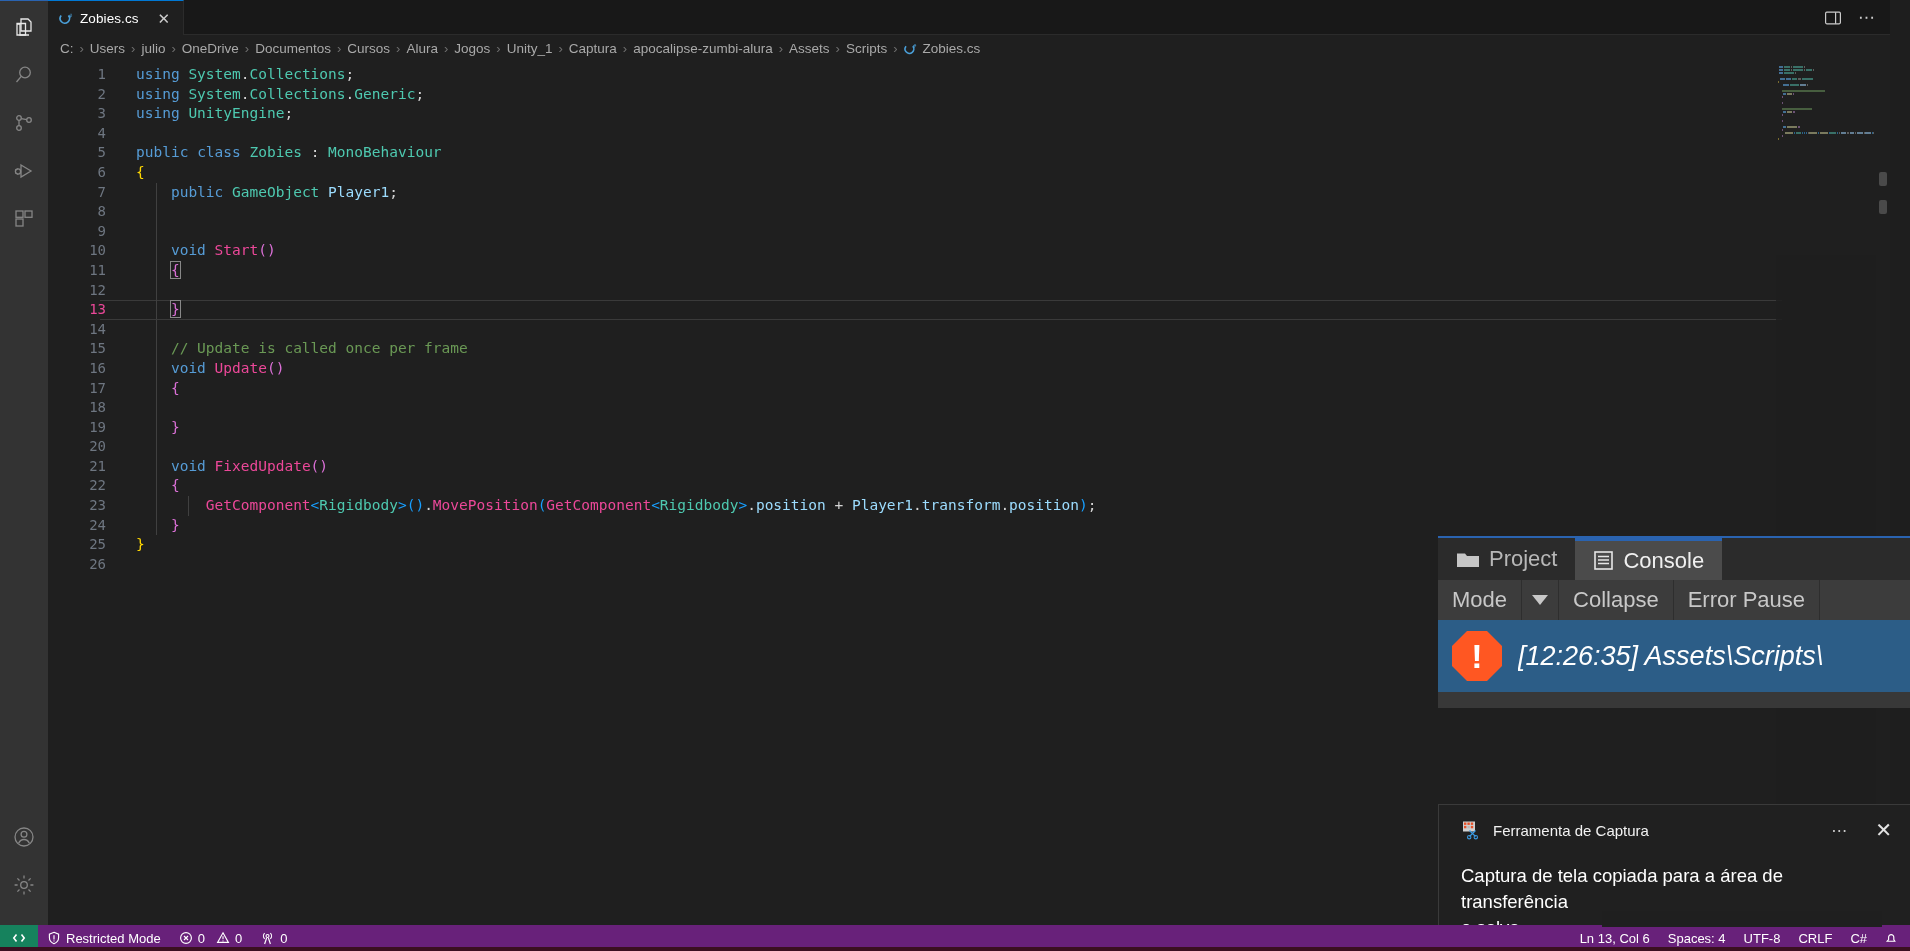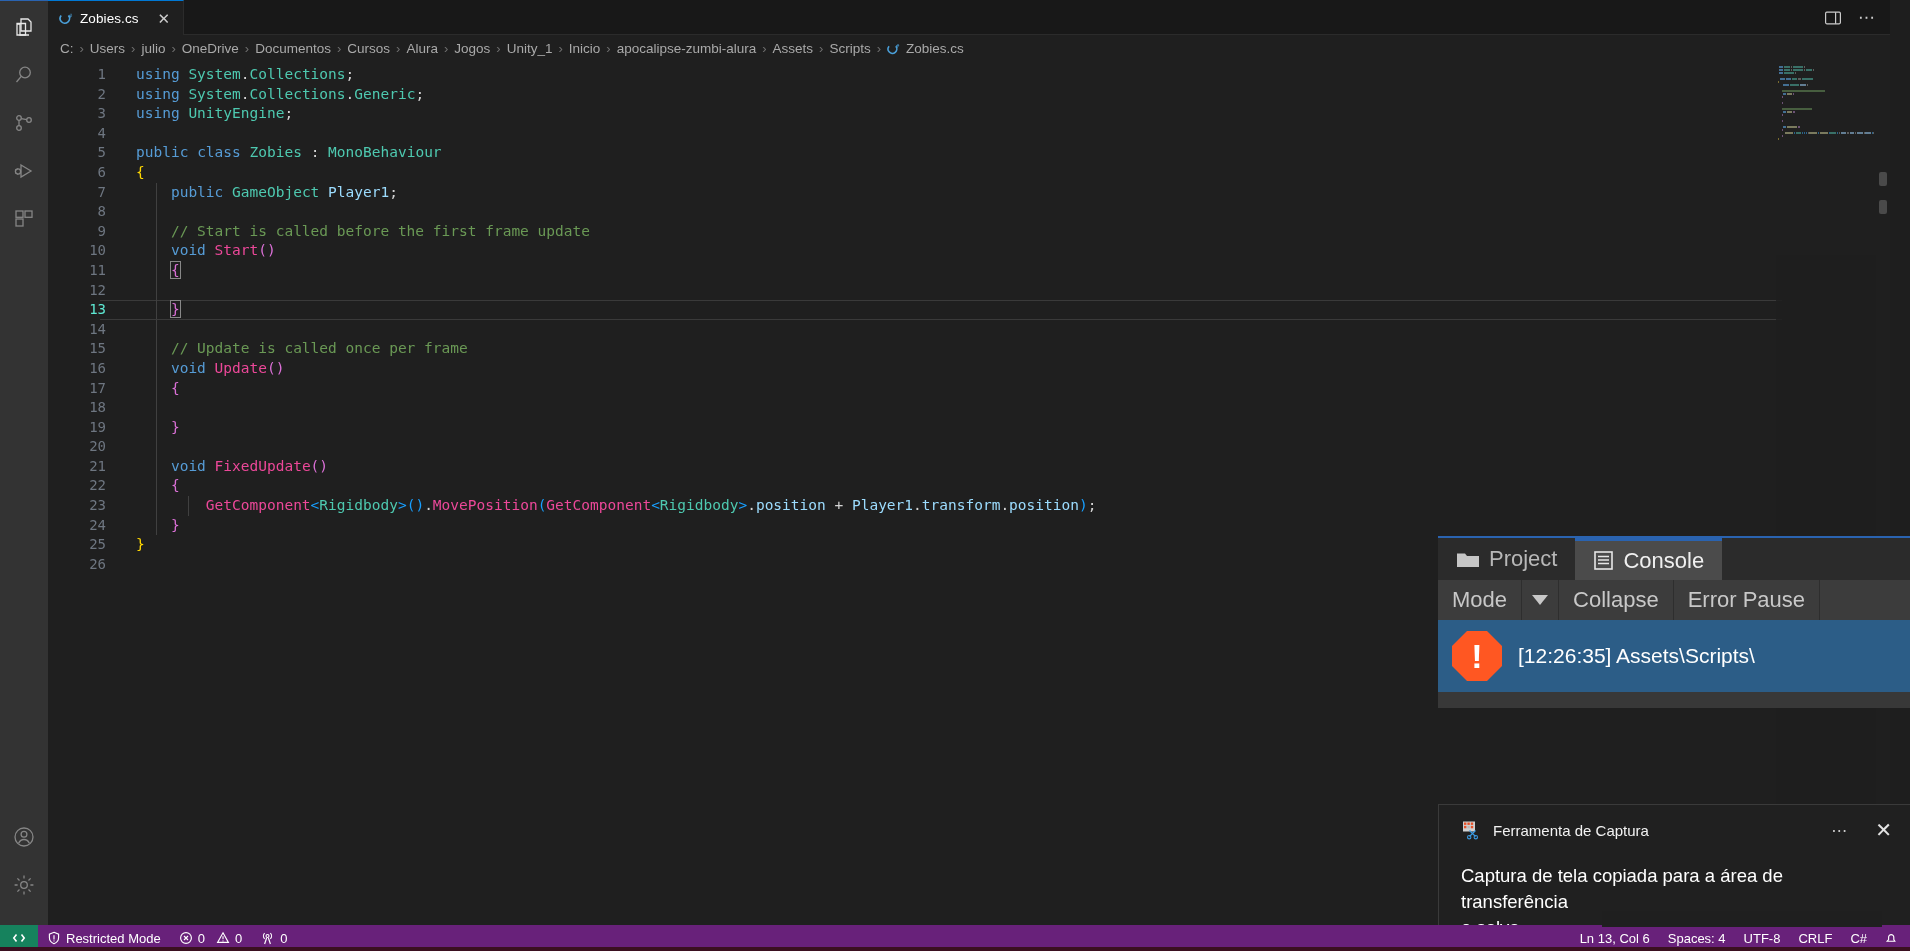--- a/index.html
+++ b/index.html
@@ -76,21 +76,21 @@
   .line.current { background: #1f1f1f; }
   .line.current::before, .line.current::after {
     content: ""; position: absolute; left: 52px; right: 108px; height: 1px; background: #3a3a3a;
   }
   .line.current::before { top: 0; }
   .line.current::after { bottom: 0; }
   .lnum {
     position: absolute; left: 0; width: 58px; text-align: right;
     color: #6e7681; font-size: 14px;
   }
-  .line.current .lnum { color: #5eead4; }
+  .line.current .lnum { color: #ec4899; }
   .ltext { position: absolute; left: 88px; top: 0; }
   .guide {
     position: absolute; left: 108px; top: 0; width: 1px; height: 19.6px; background: #404040;
   }
   .guide2 { left: 140px; }
 
   
   .kw      { color: #569cd6; }   
   .type    { color: #4ec9b0; }
   .plain   { color: #d4d4d4; }
@@ -136,21 +136,21 @@
   .u-caret { width: 0; height: 0; border-left: 8px solid transparent; border-right: 8px solid transparent; border-top: 10px solid #c8c8c8; }
   .console-row {
     display: flex; align-items: center; height: 72px; background: #2c5d87; padding-left: 14px; gap: 16px;
   }
   .err-ico {
     width: 50px; height: 50px; background: #ff5722; flex: 0 0 auto;
     clip-path: polygon(30% 0,70% 0,100% 30%,100% 70%,70% 100%,30% 100%,0 70%,0 30%);
     display: flex; align-items: center; justify-content: center;
     color: #ffffff; font-size: 34px; font-weight: bold; line-height: 1;
   }
-  .console-msg { color: #ffffff; font-size: 21px; white-space: nowrap; overflow: hidden; }
+  .console-msg { color: #ffffff; font-size: 27px; white-space: nowrap; overflow: hidden; font-style: italic; }
   .unity-bottom { height: 16px; background: #383838; }
 
   
   .toast {
     position: absolute; left: 1438px; top: 804px; width: 472px; height: 150px;
     background: #202020; border-left: 1px solid #3a3a3a; border-top: 1px solid #3a3a3a;
     padding: 14px 18px 0 22px; color: #ffffff;
   }
   .toast-head { display: flex; align-items: center; height: 22px; }
   .toast-app { font-size: 15px; color: #f2f2f2; margin-left: 12px; }
@@ -284,21 +284,21 @@
       <span class="crumb">Documentos</span>
       <span class="crumb-sep">›</span>
       <span class="crumb">Cursos</span>
       <span class="crumb-sep">›</span>
       <span class="crumb">Alura</span>
       <span class="crumb-sep">›</span>
       <span class="crumb">Jogos</span>
       <span class="crumb-sep">›</span>
       <span class="crumb">Unity_1</span>
       <span class="crumb-sep">›</span>
-      <span class="crumb">Inicio</span>
+      <span class="crumb">Captura</span>
       <span class="crumb-sep">›</span>
       <span class="crumb">apocalipse-zumbi-alura</span>
       <span class="crumb-sep">›</span>
       <span class="crumb">Assets</span>
       <span class="crumb-sep">›</span>
       <span class="crumb">Scripts</span>
       <span class="crumb-sep">›</span>
       <span class="crumb file">
         <span class="cs-ico">
           <svg width="14" height="14" viewBox="0 0 16 16">
@@ -313,21 +313,21 @@
   <div class="editor">
     <div class="code" id="code-host">
         <div class="line"><span class="lnum">1</span><span class="ltext"><span class="kw">using</span><span class="plain"> </span><span class="type">System</span><span class="plain">.</span><span class="type">Collections</span><span class="plain">;</span></span></div>
         <div class="line"><span class="lnum">2</span><span class="ltext"><span class="kw">using</span><span class="plain"> </span><span class="type">System</span><span class="plain">.</span><span class="type">Collections</span><span class="plain">.</span><span class="type">Generic</span><span class="plain">;</span></span></div>
         <div class="line"><span class="lnum">3</span><span class="ltext"><span class="kw">using</span><span class="plain"> </span><span class="type">UnityEngine</span><span class="plain">;</span></span></div>
         <div class="line"><span class="lnum">4</span><span class="ltext"></span></div>
         <div class="line"><span class="lnum">5</span><span class="ltext"><span class="kw">public</span><span class="plain"> </span><span class="kw">class</span><span class="plain"> </span><span class="type">Zobies</span><span class="plain"> : </span><span class="type">MonoBehaviour</span></span></div>
         <div class="line"><span class="lnum">6</span><span class="ltext"><span class="br1">{</span></span></div>
         <div class="line"><span class="lnum">7</span><span class="guide"></span><span class="ltext"><span class="plain">    </span><span class="kw">public</span><span class="plain"> </span><span class="type">GameObject</span><span class="plain"> </span><span class="var">Player1</span><span class="plain">;</span></span></div>
         <div class="line"><span class="lnum">8</span><span class="guide"></span><span class="ltext"></span></div>
-        <div class="line"><span class="lnum">9</span><span class="guide"></span><span class="ltext"><span class="plain">    </span><span class="cmt">// Start is called before the first frame update</span></span></div>
+        <div class="line"><span class="lnum">9</span><span class="guide"></span></div>
         <div class="line"><span class="lnum">10</span><span class="guide"></span><span class="ltext"><span class="plain">    </span><span class="kw">void</span><span class="plain"> </span><span class="fn">Start</span><span class="br2">()</span></span></div>
         <div class="line"><span class="lnum">11</span><span class="guide"></span><span class="ltext"><span class="plain">    </span><span class="br2 brmatch">{</span></span></div>
         <div class="line"><span class="lnum">12</span><span class="guide"></span><span class="ltext"></span></div>
         <div class="line current"><span class="lnum">13</span><span class="guide"></span><span class="ltext"><span class="plain">    </span><span class="br2 brmatch">}</span></span></div>
         <div class="line"><span class="lnum">14</span><span class="guide"></span><span class="ltext"></span></div>
         <div class="line"><span class="lnum">15</span><span class="guide"></span><span class="ltext"><span class="plain">    </span><span class="cmt">// Update is called once per frame</span></span></div>
         <div class="line"><span class="lnum">16</span><span class="guide"></span><span class="ltext"><span class="plain">    </span><span class="kw">void</span><span class="plain"> </span><span class="fn">Update</span><span class="br2">()</span></span></div>
         <div class="line"><span class="lnum">17</span><span class="guide"></span><span class="ltext"><span class="plain">    </span><span class="br2">{</span></span></div>
         <div class="line"><span class="lnum">18</span><span class="guide"></span><span class="ltext"></span></div>
         <div class="line"><span class="lnum">19</span><span class="guide"></span><span class="ltext"><span class="plain">    </span><span class="br2">}</span></span></div>

